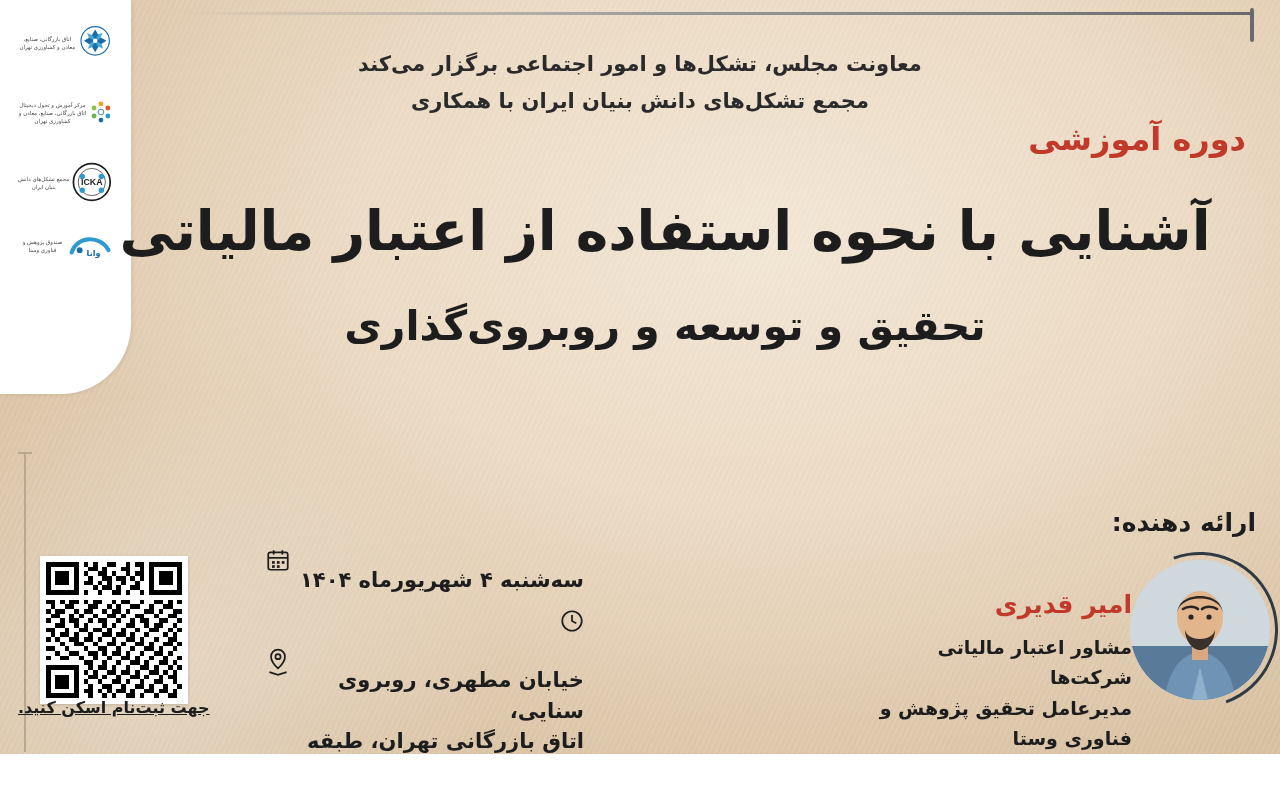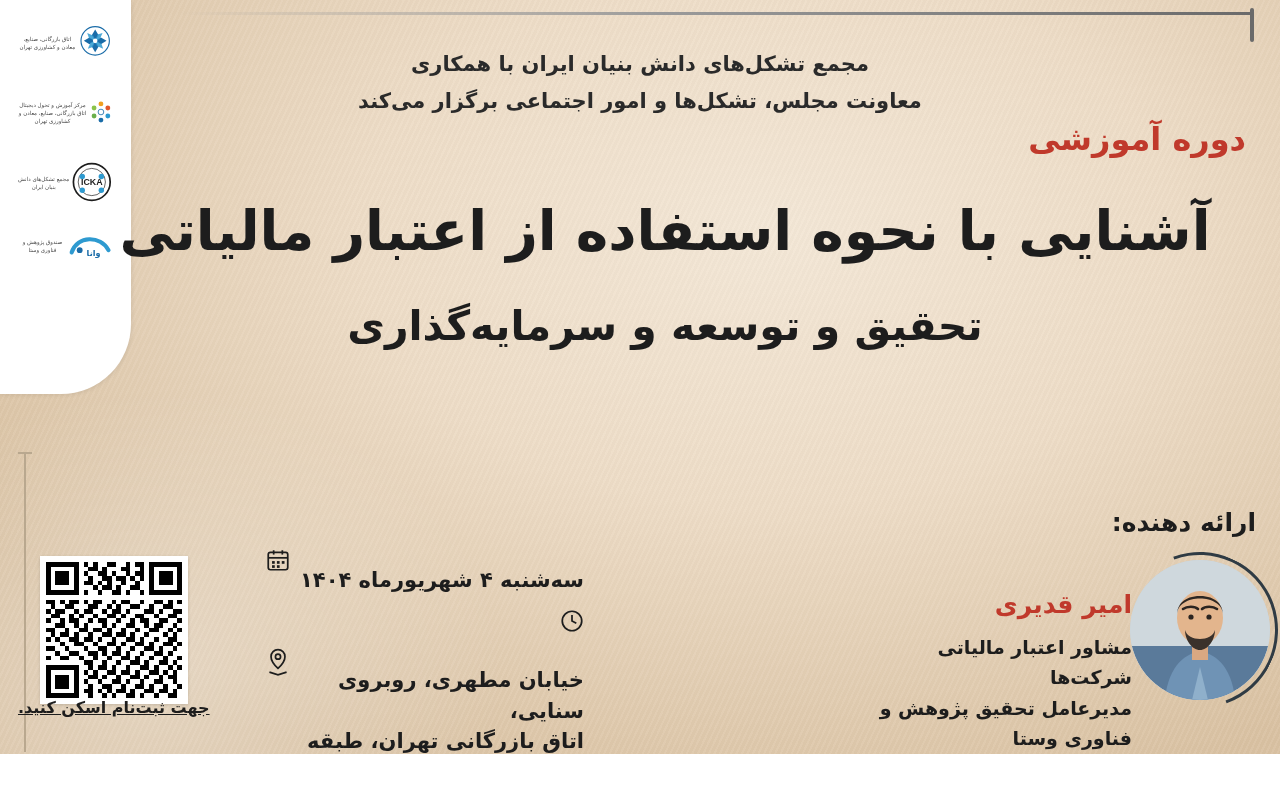--- a/index.html
+++ b/index.html
@@ -367,27 +367,27 @@
       <svg class="logo-mark" viewBox="0 0 80 50">
         <path d="M8 38 C18 8, 58 8, 72 34" fill="none" stroke="#2e9ad0" stroke-width="7" stroke-linecap="round"></path>
         <circle cx="22" cy="34" r="5" fill="#1a6ca8"></circle>
         <text x="46" y="44" text-anchor="middle" font-size="14" font-weight="bold" fill="#1a6ca8" font-family="DejaVu Sans, sans-serif">وانا</text>
       </svg>
       <div class="logo-caption">صندوق پژوهش و فناوری وستا</div>
     </div>
   </div>
 
   <div class="organiser">
+    <div>معاونت مجلس، تشکل‌ها و امور اجتماعی برگزار می‌کند</div>
     <div>مجمع تشکل‌های دانش بنیان ایران با همکاری</div>
-    <div>معاونت مجلس، تشکل‌ها و امور اجتماعی برگزار می‌کند</div>
   </div>
 
   <div class="course-label">دوره آموزشی</div>
   <div class="main-title">آشنایی با نحوه استفاده از اعتبار مالیاتی</div>
-  <div class="sub-title">تحقیق و توسعه و سرمایه‌گذاری</div>
+  <div class="sub-title">تحقیق و توسعه و روبروی‌گذاری</div>
 
   <div class="left-divider-top"></div>
   <div class="left-divider"></div>
 
   <div class="qr-wrap">
     <svg viewBox="0 0 29 29" shape-rendering="crispEdges">
       <rect width="29" height="29" fill="#fff"></rect>
       <g fill="#000">
         <rect x="0" y="0" width="7" height="1"></rect>
           <rect x="0" y="6" width="7" height="1"></rect>

